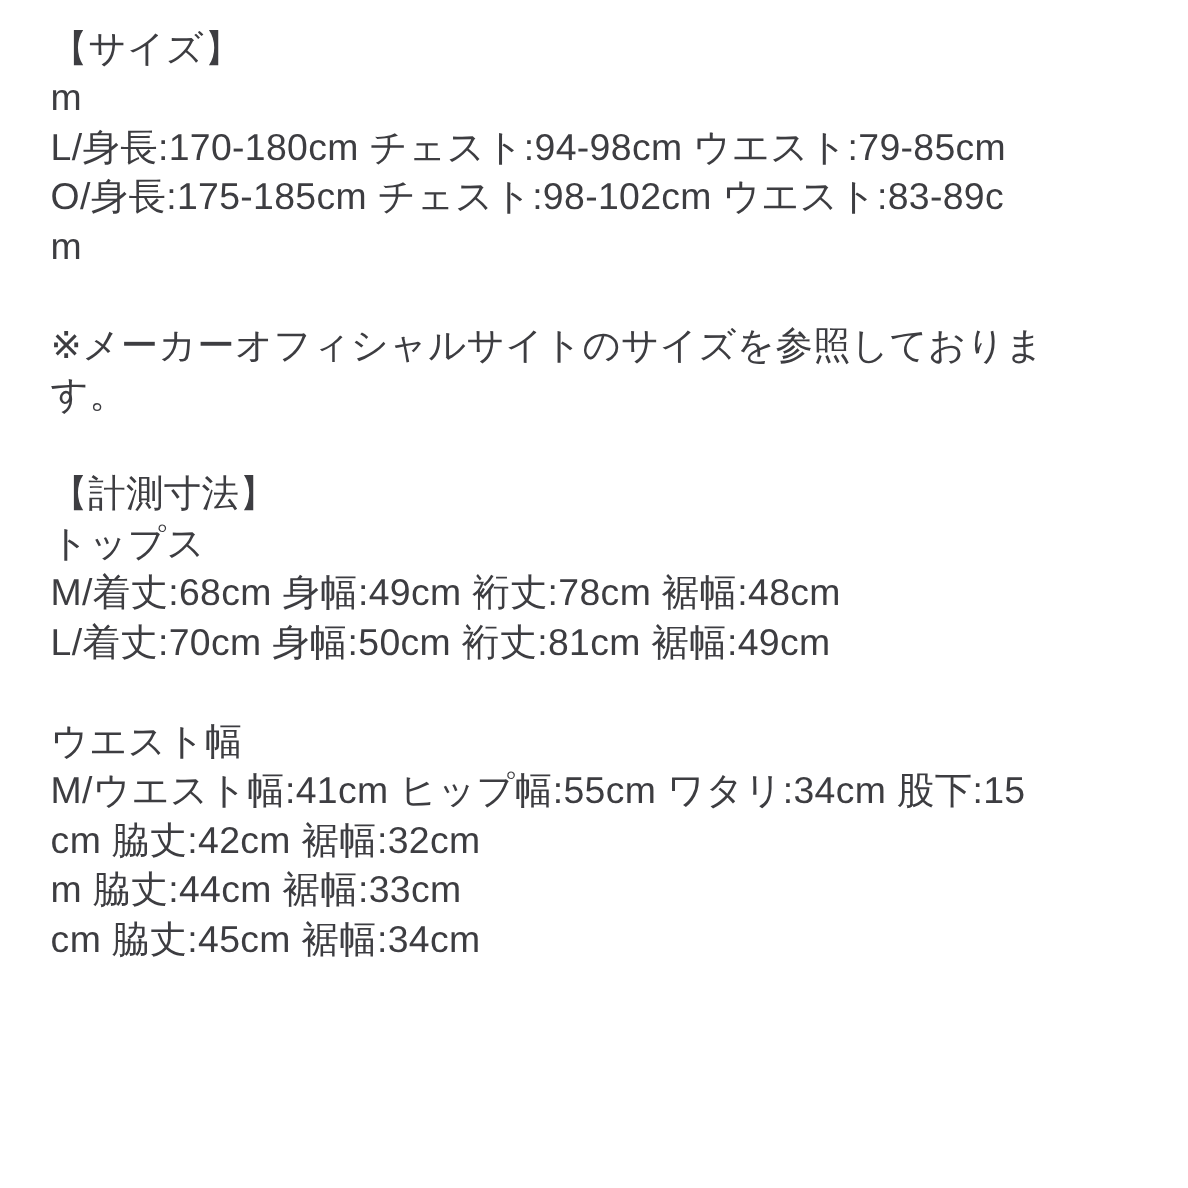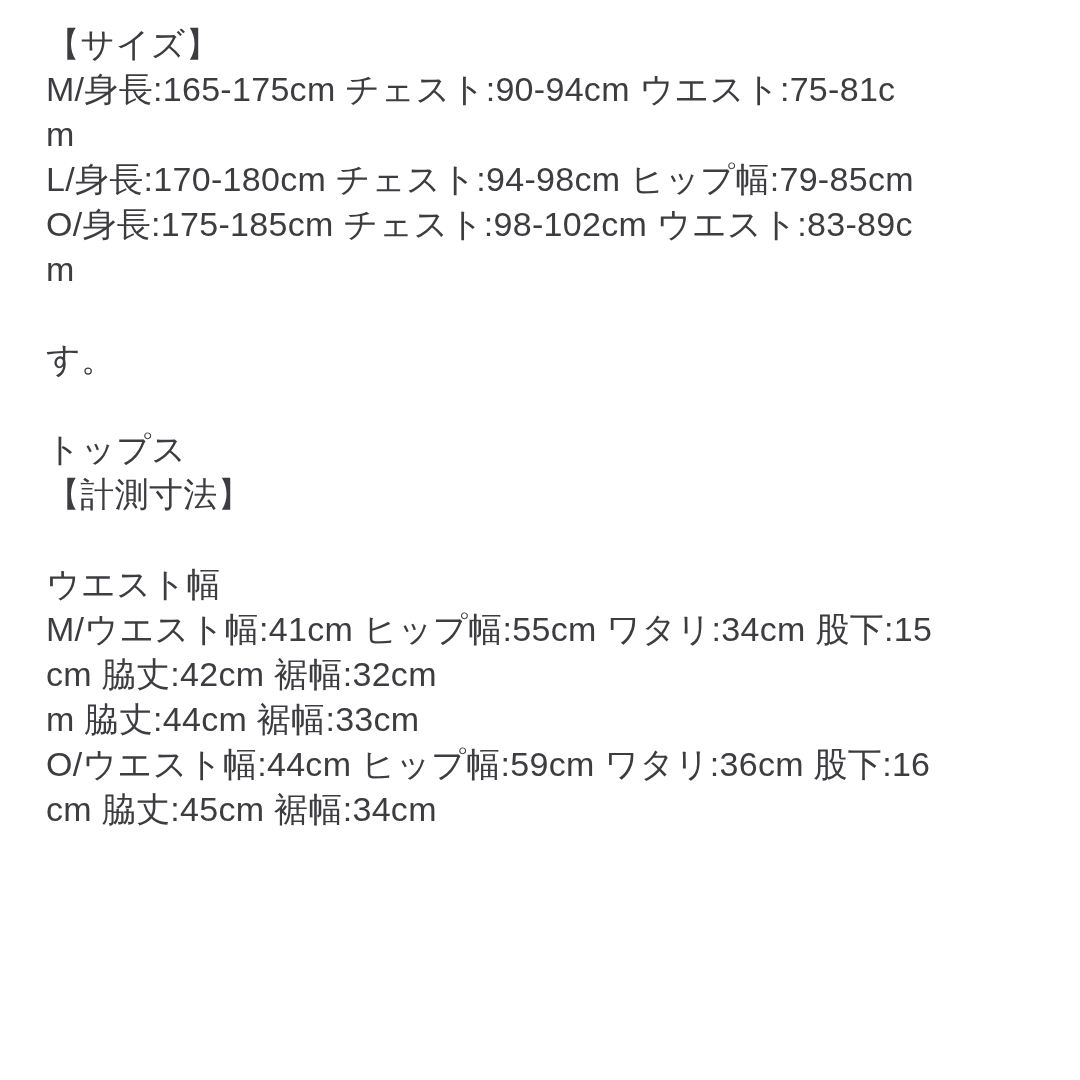--- a/index.html
+++ b/index.html
@@ -32,37 +32,38 @@
   .spacer {
     height: 45px;
   }
 </style>
 </head>
 <body style="background: rgb(255, 255, 255);">
 
 <div class="content" style="color: rgb(61, 61, 65);">
 
   <div class="line">【サイズ】</div>
-  <div class="line">M/身長:165-175cm チェスト:90-94cm ウエスト:75-81c</div>
   <div class="line">m</div>
-  <div class="line">L/身長:170-180cm チェスト:94-98cm ヒップ幅:79-85cm</div>
+  <div class="line">L/身長:170-180cm チェスト:94-98cm ウエスト:79-85cm</div>
   <div class="line">O/身長:175-185cm チェスト:98-102cm ウエスト:83-89c</div>
   <div class="line">m</div>
 
   <div class="line spacer"></div>
 
+  <div class="line">※メーカーオフィシャルサイトのサイズを参照しておりま</div>
   <div class="line">す。</div>
 
   <div class="line spacer"></div>
 
+  <div class="line">【計測寸法】</div>
   <div class="line">トップス</div>
-  <div class="line">【計測寸法】</div>
+  <div class="line">M/着丈:68cm 身幅:49cm 裄丈:78cm 裾幅:48cm</div>
+  <div class="line">L/着丈:70cm 身幅:50cm 裄丈:81cm 裾幅:49cm</div>
 
   <div class="line spacer"></div>
 
   <div class="line">ウエスト幅</div>
   <div class="line">M/ウエスト幅:41cm ヒップ幅:55cm ワタリ:34cm 股下:15</div>
   <div class="line">cm 脇丈:42cm 裾幅:32cm</div>
   <div class="line">m 脇丈:44cm 裾幅:33cm</div>
-  <div class="line">O/ウエスト幅:44cm ヒップ幅:59cm ワタリ:36cm 股下:16</div>
   <div class="line">cm 脇丈:45cm 裾幅:34cm</div>
 
 </div>
 
 </body></html>

